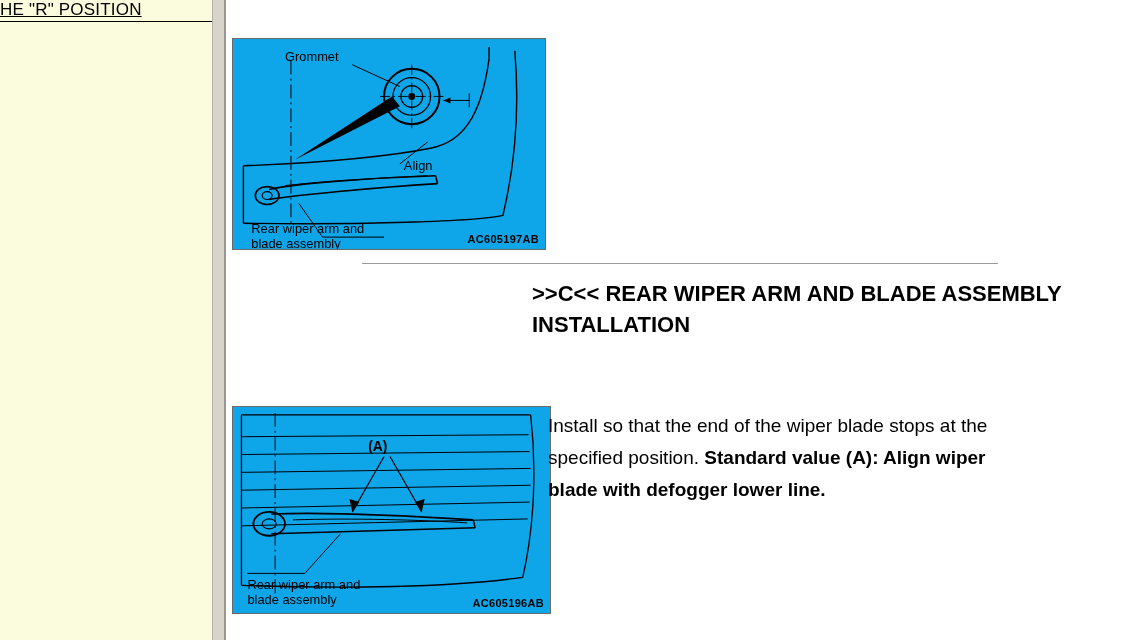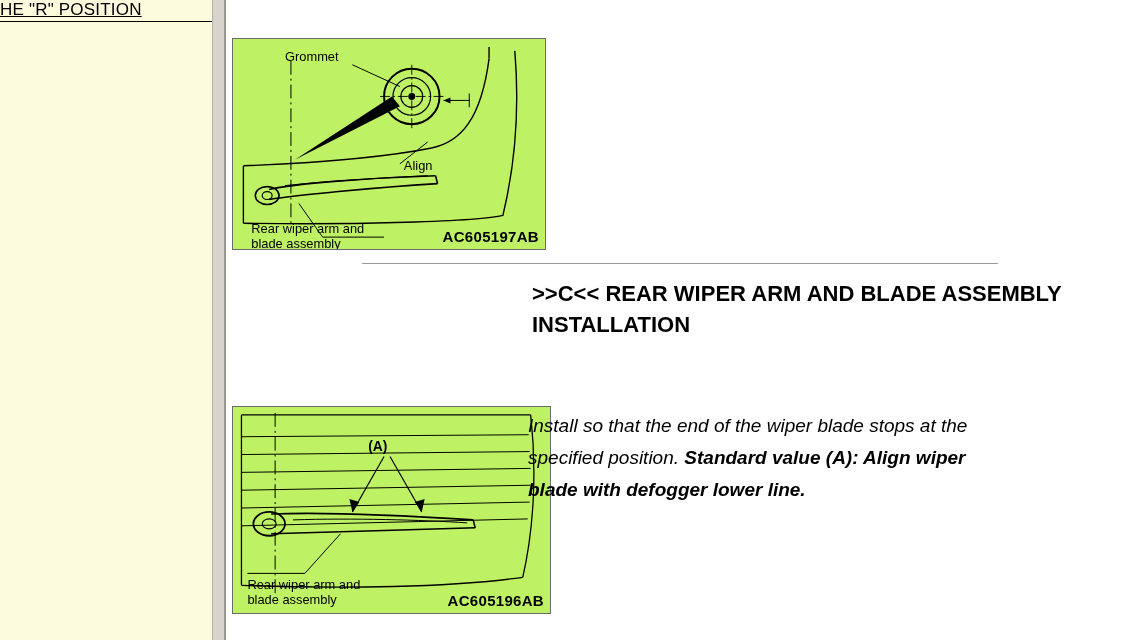--- a/index.html
+++ b/index.html
@@ -83,47 +83,47 @@
   .content {
     position: absolute;
     left: 226px;
     top: 0;
     width: 910px;
     height: 640px;
   }
 
   .fig {
     position: absolute;
-    background: #bef264;
+    background: #0ea5e9;
     border: 1px solid #6b6b6b;
     box-sizing: border-box;
   }
   #fig-grommet { left: 6px;  top: 38px;  width: 314px; height: 212px; }
   #fig-blade   { left: 6px;  top: 406px; width: 319px; height: 208px; }
 
   .fig svg { display: block; width: 100%; height: 100%; }
 
   .fig-code {
     position: absolute;
     right: 6px;
     bottom: 4px;
-    font-size: 15px;
+    font-size: 11px;
     font-weight: bold;
     color: #000;
     letter-spacing: 0.3px;
   }
 
   .body-text {
     position: absolute;
     font-size: 19px;
     line-height: 32px;
     color: #000000;
   }
   #text-grommet { left: 322px; top: 44px;  width: 470px; }
-  #text-blade   { left: 302px; top: 410px; width: 490px; font-style: italic; }
+  #text-blade   { left: 322px; top: 410px; width: 490px; }
   .body-text .bold { font-weight: bold; }
 
   .section-rule {
     position: absolute;
     left: 136px;
     top: 263px;
     width: 636px;
     height: 1px;
     background: #9b9b9b;
   }

